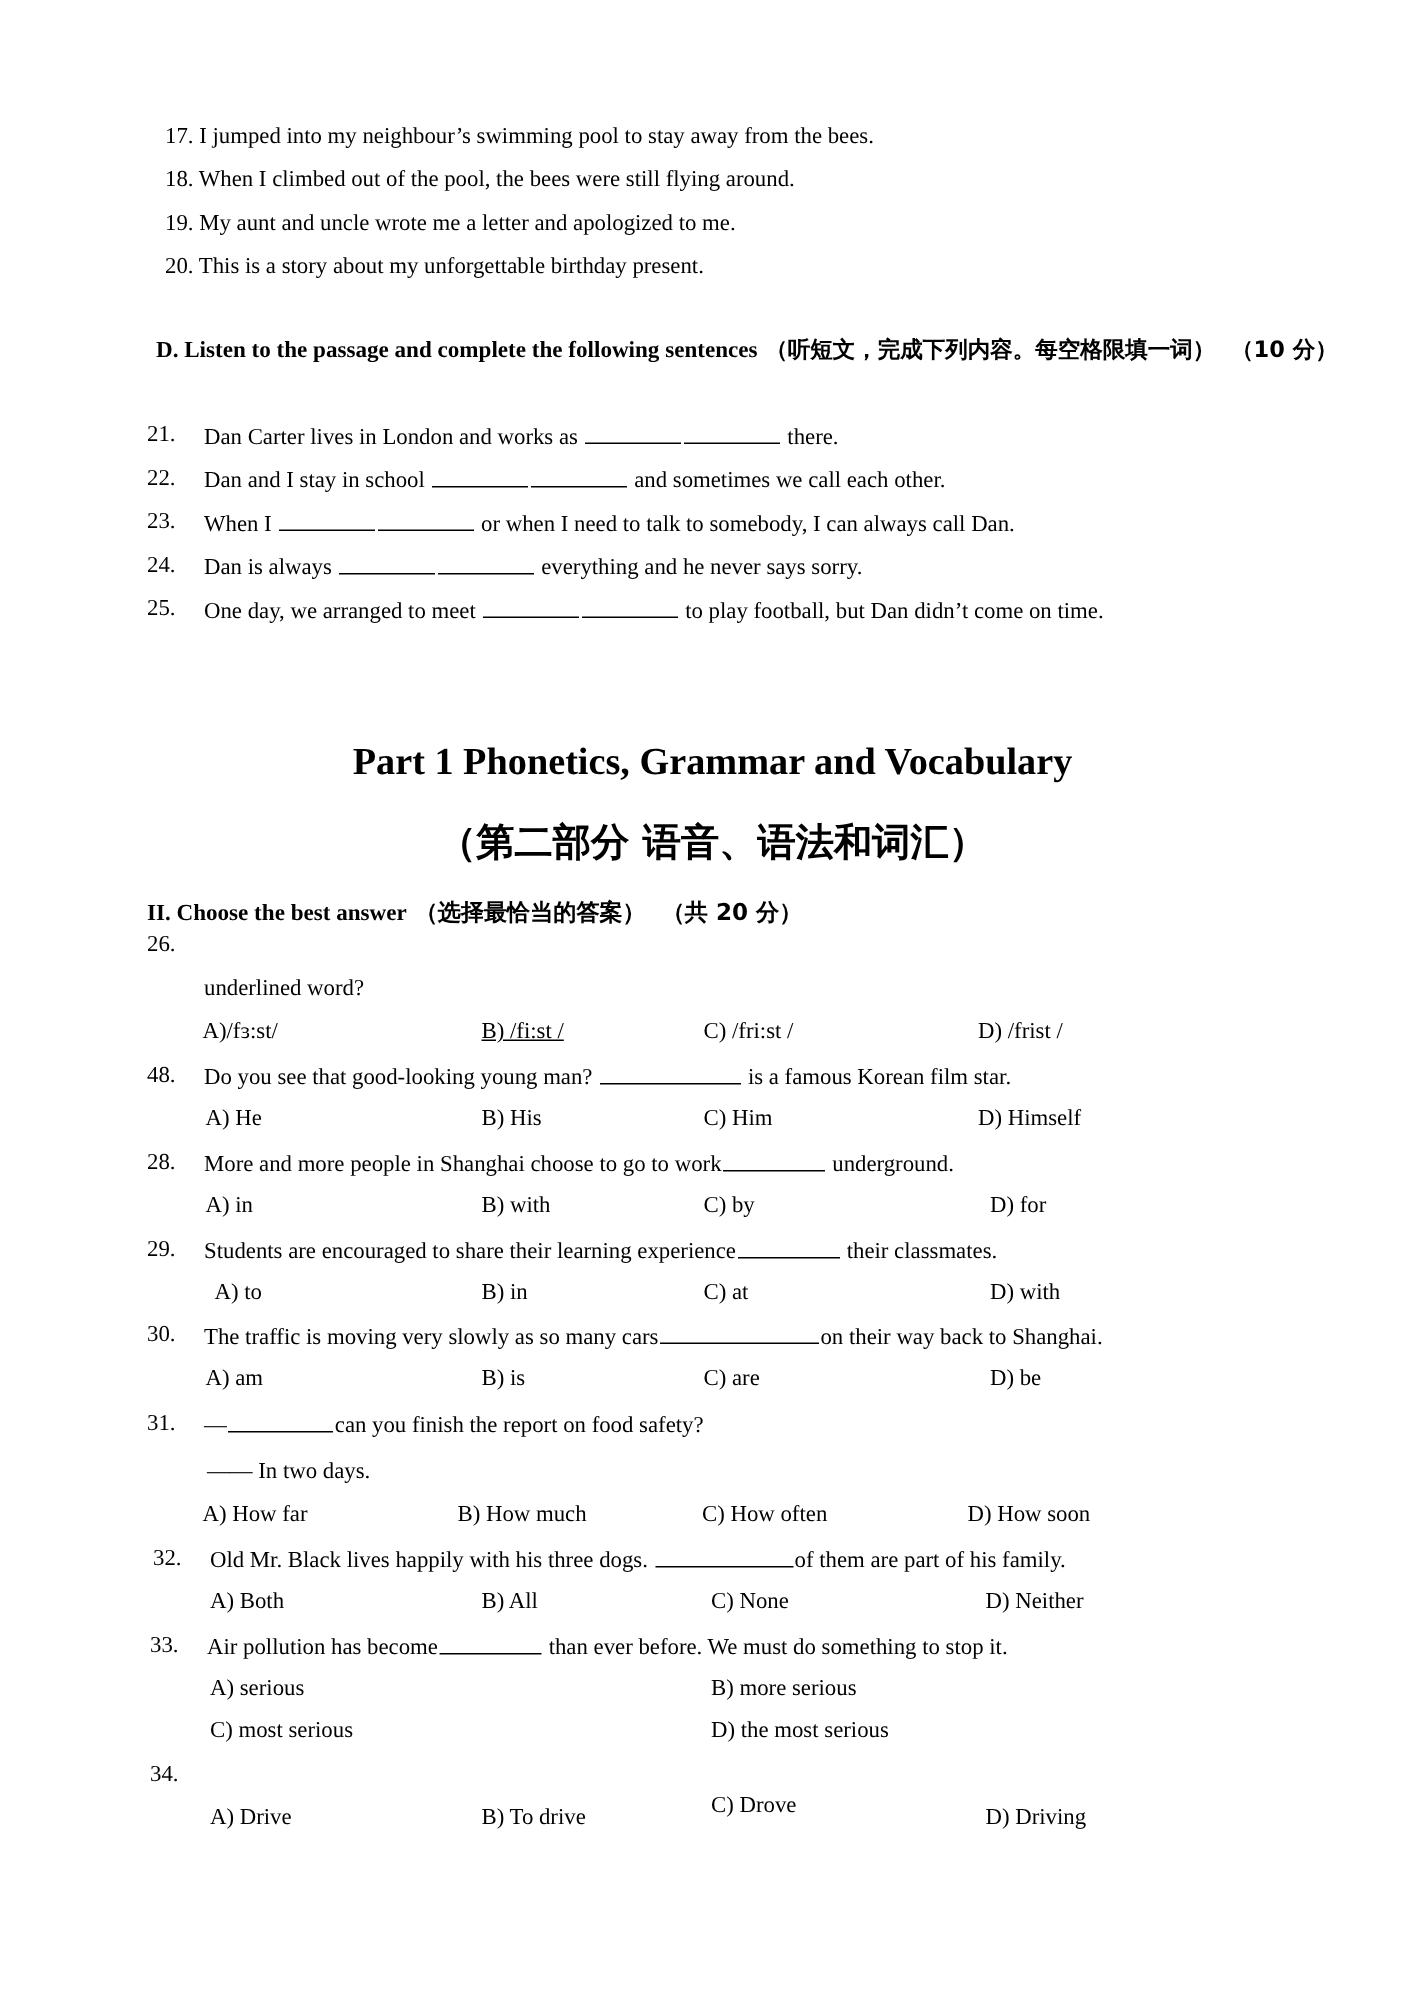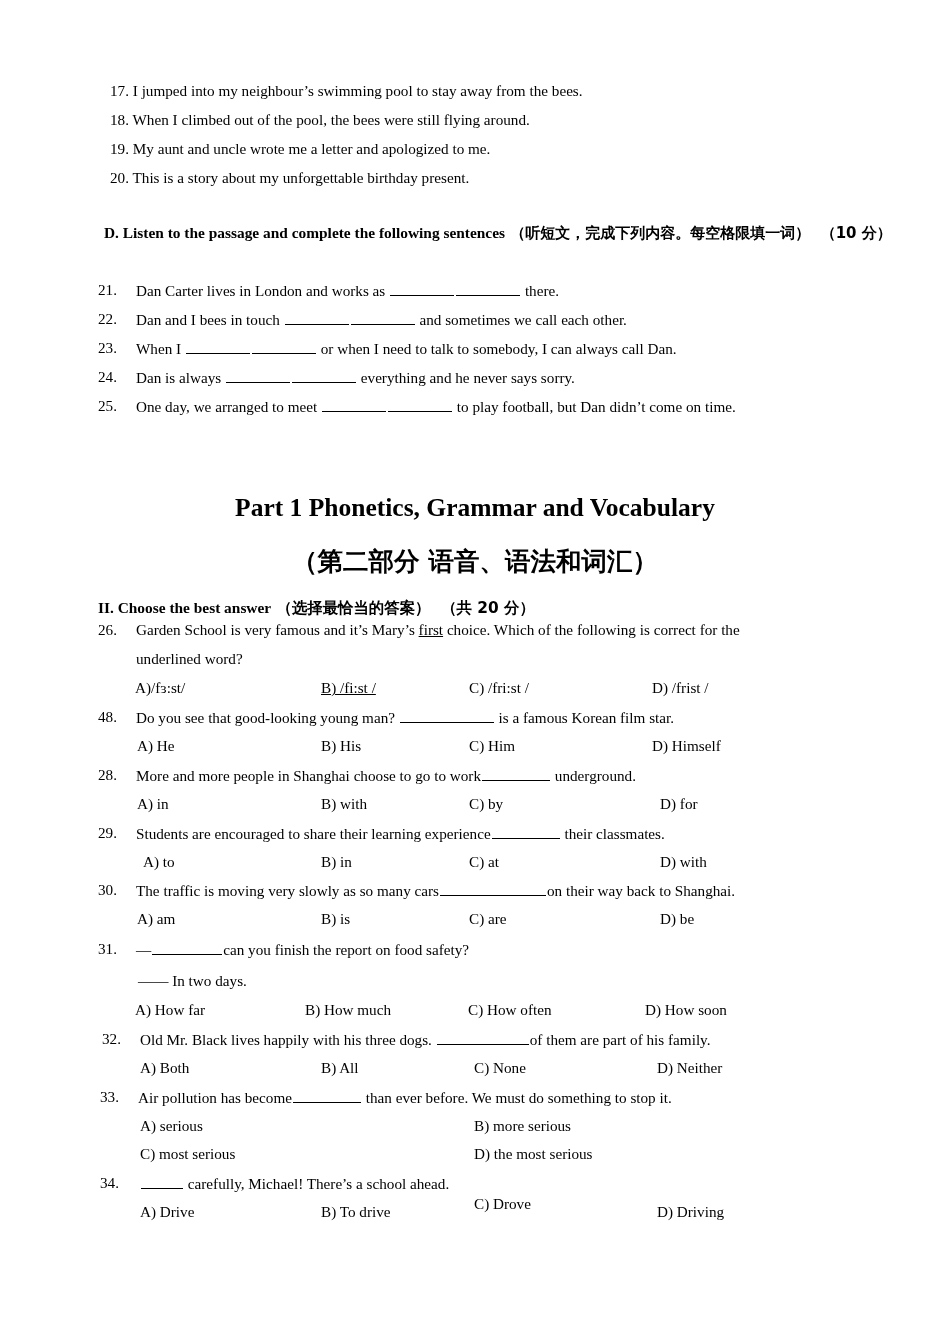--- a/index.html
+++ b/index.html
@@ -124,21 +124,21 @@
     <span>D. Listen to the passage and complete the following sentences</span><span class="cn" style="font-size:15px;">&nbsp;</span><span class="cn" style="font-size:15px;">（听短文，完成下列内容。每空格限填一词）</span><span class="cn" style="font-size:15px;">&nbsp;&nbsp;</span><span class="cn" style="font-size:15px;">（10 分）</span>
   </div>
 
   <div class="q-num" style="left:98px; top:281px;">21.</div>
   <div class="q-text" style="left:136px; top:281px;">
     <span>Dan Carter lives in London and works as </span><span class="blank" style="width:64px;"></span><span class="blank" style="width:64px;"></span><span> there.</span>
   </div>
 
   <div class="q-num" style="left:98px; top:310px;">22.</div>
   <div class="q-text" style="left:136px; top:310px;">
-    <span>Dan and I bees in touch </span><span class="blank" style="width:64px;"></span><span class="blank" style="width:64px;"></span><span> and sometimes we call each other.</span>
+    <span>Dan and I stay in school </span><span class="blank" style="width:64px;"></span><span class="blank" style="width:64px;"></span><span> and sometimes we call each other.</span>
   </div>
 
   <div class="q-num" style="left:98px; top:339px;">23.</div>
   <div class="q-text" style="left:136px; top:339px;">
     <span>When I </span><span class="blank" style="width:64px;"></span><span class="blank" style="width:64px;"></span><span> or when I need to talk to somebody, I can always call Dan.</span>
   </div>
 
   <div class="q-num" style="left:98px; top:368px;">24.</div>
   <div class="q-text" style="left:136px; top:368px;">
     <span>Dan is always </span><span class="blank" style="width:64px;"></span><span class="blank" style="width:64px;"></span><span> everything and he never says sorry.</span>
@@ -150,23 +150,20 @@
   </div>
 
   <div class="part-title part-title-en">Part 1 Phonetics, Grammar and Vocabulary</div>
   <div class="part-title part-title-cn">（第二部分 语音、语法和词汇）</div>
 
   <div class="sec2-head">
     <span>II. Choose the best answer</span><span class="cn">&nbsp;</span><span class="cn">（选择最恰当的答案）</span><span class="cn">&nbsp;&nbsp;</span><span class="cn">（共 20 分）</span>
   </div>
 
   <div class="q-num" style="left:98px; top:621px;text-align:right;">26.</div>
-  <div class="q-text" style="left:136px; top:621px;">
-    <span>Garden School is very famous and it’s Mary’s </span><span class="ul">first</span><span> choice. Which of the following is correct for the</span>
-  </div>
   <div class="q-text" style="left:136px; top:650px;">underlined word?</div>
   <div class="opt" style="left:135px; top:679px;">A)/fɜ:st/</div>
   <div class="opt" style="left:321px; top:679px;text-decoration:underline;">B) /fi:st /</div>
   <div class="opt" style="left:469px; top:679px;">C) /fri:st /</div>
   <div class="opt" style="left:652px; top:679px;">D) /frist /</div>
 
   <div class="q-num" style="left:98px; top:708px;">48.</div>
   <div class="q-text" style="left:136px; top:708px;">
     <span>Do you see that good-looking young man? </span><span class="blank" style="width:94px;"></span><span> is a famous Korean film star.</span>
   </div>
@@ -224,21 +221,18 @@
   <div class="q-num" style="left:100px; top:1088px;">33.</div>
   <div class="q-text" style="left:138px; top:1088px;">
     <span>Air pollution has become</span><span class="blank" style="width:68px;"></span><span> than ever before. We must do something to stop it.</span>
   </div>
   <div class="opt" style="left:140px; top:1117px;">A) serious</div>
   <div class="opt" style="left:474px; top:1117px;">B) more serious</div>
   <div class="opt" style="left:140px; top:1145px;">C) most serious</div>
   <div class="opt" style="left:474px; top:1145px;">D) the most serious</div>
 
   <div class="q-num" style="left:100px; top:1174px;">34.</div>
-  <div class="q-text" style="left:140px; top:1174px;">
-    <span class="blank" style="width:42px;"></span><span> carefully, Michael! There’s a school ahead.</span>
-  </div>
   <div class="opt" style="left:140px; top:1203px;">A) Drive</div>
   <div class="opt" style="left:321px; top:1203px;">B) To drive</div>
   <div class="opt" style="left:474px; top:1195px;">C) Drove</div>
   <div class="opt" style="left:657px; top:1203px;">D) Driving</div>
 
 </div>
 
 </body></html>

